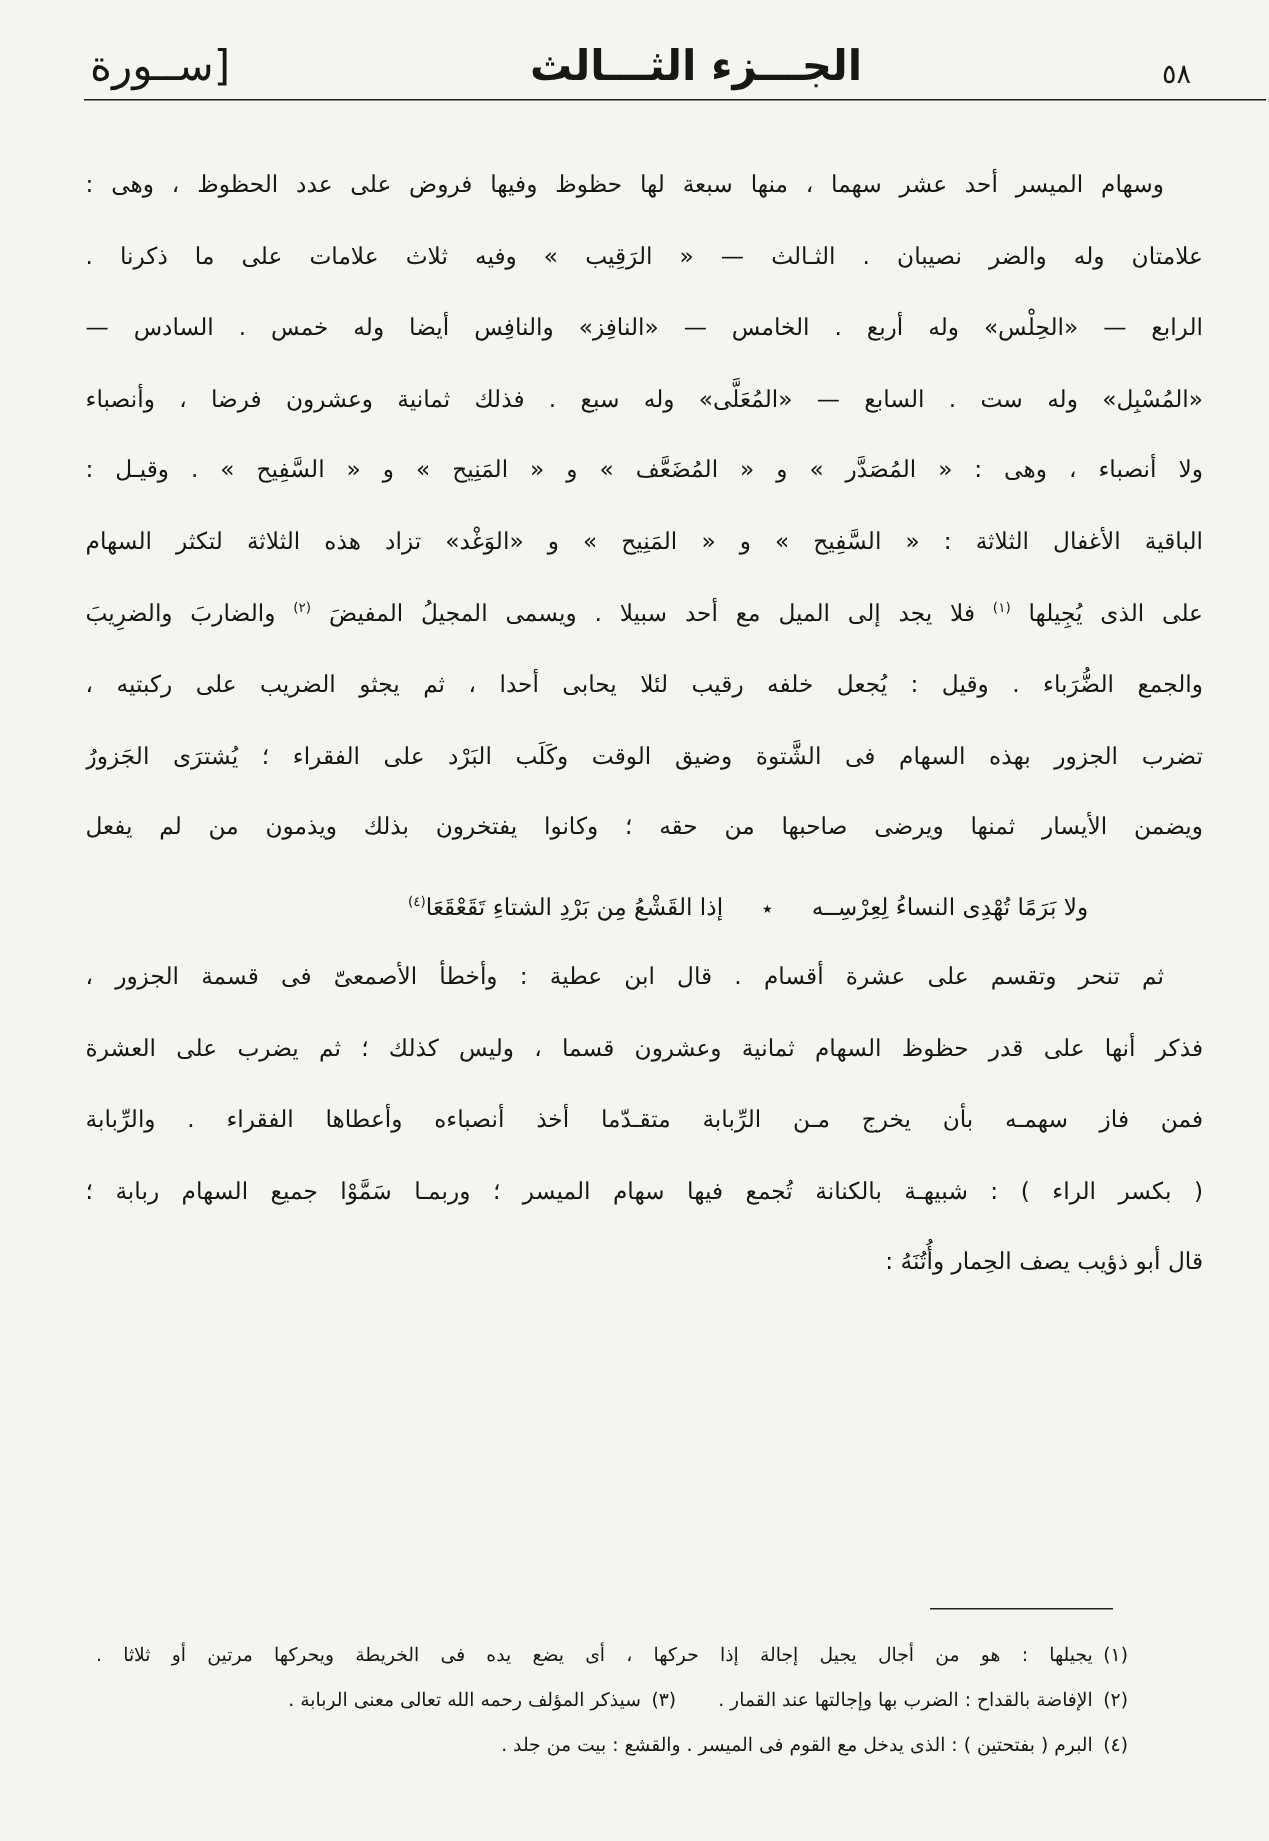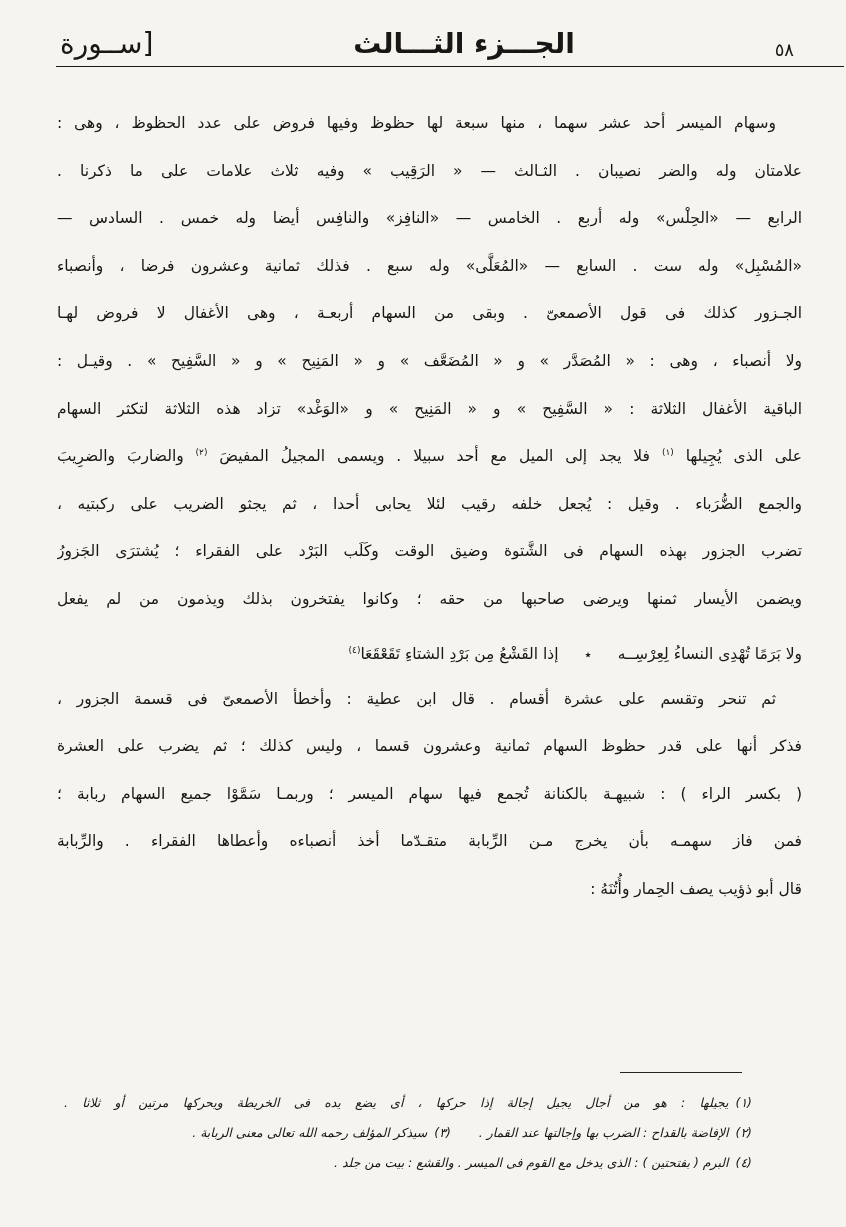--- a/index.html
+++ b/index.html
@@ -39,77 +39,76 @@
     white-space:nowrap;
   }
   
   .bl { white-space:normal; }
   .bl.short  { text-align-last:right; }
   .bl.indent { padding-right:26px; }
   .bl sup, .poem sup { font-size:9px; line-height:1; }
 
   .poem {
     height:52px; line-height:52px; overflow:hidden;
-    text-align:right; padding-left:215px;
+    text-align:left; padding-left:215px;
     font-size:15.5px; white-space:nowrap;
   }
   .verse-divider { display:inline-block; margin:0 26px; font-size:13px; }
   .note-ref { font-size:9px; vertical-align:super; }
 
   
   .fn-sep {
     position:absolute; top:1072px; right:104px; width:122px; height:0;
     border-top:1.6px solid #24231f;
   }
   .footnotes {
     position:absolute; top:1088px; right:60px; left:64px;
     direction:rtl; font-size:12.5px;
   }
   .fn-row {
     height:30px; line-height:30px; overflow:hidden;
     text-align:right; white-space:normal;
   }
   .fn-row.fn-justify { text-align:justify; text-align-last:justify; }
-  .fn-row { padding-right:34px;font-style:italic; }
+  .fn-row { padding-right:34px; }
   .fn-marker { margin-left:7px; }
   .fn-gap { display:inline-block; width:28px; }
 </style>
 </head>
 <body>
 
 <div class="page">
 
   <div class="header">
     <div class="page-number">٥٨</div>
     <div class="part-title">الجـــزء الثـــالث</div>
     <div class="catchword" dir="rtl">[ســورة</div>
   </div>
   <div class="header-rule"></div>
 
   <div class="body-text">
     <div class="bl indent">وسهام الميسر أحد عشر سهما ، منها سبعة لها حظوظ وفيها فروض على عدد الحظوظ ، وهى :</div>
     <div class="bl">علامتان وله والضر نصيبان . الثـالث — « الرَقِيب » وفيه ثلاث علامات على ما ذكرنا .</div>
     <div class="bl">الرابع — «الحِلْس» وله أربع . الخامس — «النافِز» والنافِس أيضا وله خمس . السادس —</div>
     <div class="bl">«المُسْبِل» وله ست . السابع — «المُعَلَّى» وله سبع . فذلك ثمانية وعشرون فرضا ، وأنصباء</div>
-    <div class="bl">الجـزور كذلك فى قول الأصمعىّ . وبقى من السهام أربعـة ، وهى الأغفال لا فروض لهـا</div>
     <div class="bl">ولا أنصباء ، وهى : « المُصَدَّر » و « المُضَعَّف » و « المَنِيح » و « السَّفِيح » . وقيـل :</div>
     <div class="bl">الباقية الأغفال الثلاثة : « السَّفِيح » و « المَنِيح » و «الوَغْد» تزاد هذه الثلاثة لتكثر السهام</div>
     <div class="bl">على الذى يُجِيلها <sup>(١)</sup> فلا يجد إلى الميل مع أحد سبيلا . ويسمى المجيلُ المفيضَ <sup>(٢)</sup> والضاربَ والضرِيبَ</div>
     <div class="bl">والجمع الضُّرَباء . وقيل : يُجعل خلفه رقيب لئلا يحابى أحدا ، ثم يجثو الضريب على ركبتيه ،</div>
     <div class="bl">تضرب الجزور بهذه السهام فى الشَّتوة وضيق الوقت وكَلَب البَرْد على الفقراء ؛ يُشترَى الجَزورُ</div>
     <div class="bl">ويضمن الأيسار ثمنها ويرضى صاحبها من حقه ؛ وكانوا يفتخرون بذلك ويذمون من لم يفعل</div>
 
     <div class="poem">
       <span>ولا بَرَمًا تُهْدِى النساءُ لِعِرْسِــه</span><span class="verse-divider">٭</span><span>إذا القَشْعُ مِن بَرْدِ الشتاءِ تَقَعْقَعَا</span><span class="note-ref">(٤)</span>
     </div>
 
     <div class="bl indent">ثم تنحر وتقسم على عشرة أقسام . قال ابن عطية : وأخطأ الأصمعىّ فى قسمة الجزور ،</div>
     <div class="bl">فذكر أنها على قدر حظوظ السهام ثمانية وعشرون قسما ، وليس كذلك ؛ ثم يضرب على العشرة</div>
+    <div class="bl">فمن فاز سهمـه بأن يخرج مـن الرِّبابة متقـدّما أخذ أنصباءه وأعطاها الفقراء . والرِّبابة</div>
     <div class="bl">( بكسر الراء ) : شبيهـة بالكنانة تُجمع فيها سهام الميسر ؛ وربمـا سَمَّوْا جميع السهام ربابة ؛</div>
-    <div class="bl">فمن فاز سهمـه بأن يخرج مـن الرِّبابة متقـدّما أخذ أنصباءه وأعطاها الفقراء . والرِّبابة</div>
     <div class="bl short">قال أبو ذؤيب يصف الحِمار وأُتُنَهُ :</div>
   </div>
 
   <div class="fn-sep"></div>
   <div class="footnotes">
     <div class="fn-row fn-justify">
       <span class="fn-marker">(١)</span><span>يجيلها : هو من أجال يجيل إجالة إذا حركها ، أى يضع يده فى الخريطة ويحركها مرتين أو ثلاثا .</span>
     </div>
     <div class="fn-row">
       <span class="fn-marker">(٢)</span><span>الإفاضة بالقداح : الضرب بها وإجالتها عند القمار .</span><span class="fn-gap"></span><span class="fn-marker">(٣)</span><span>سيذكر المؤلف رحمه الله تعالى معنى الربابة .</span>

